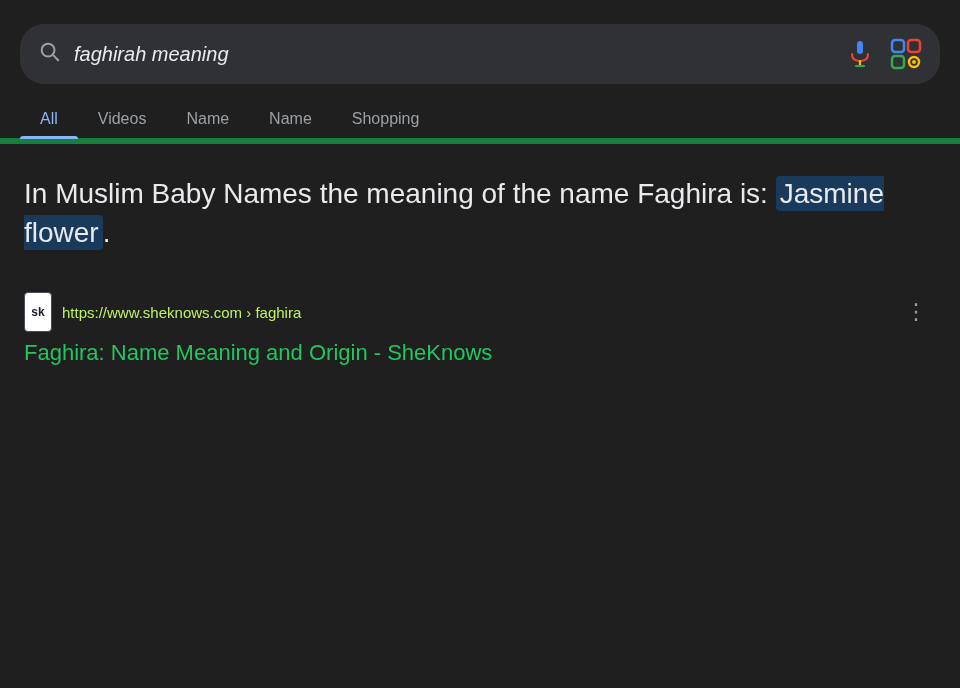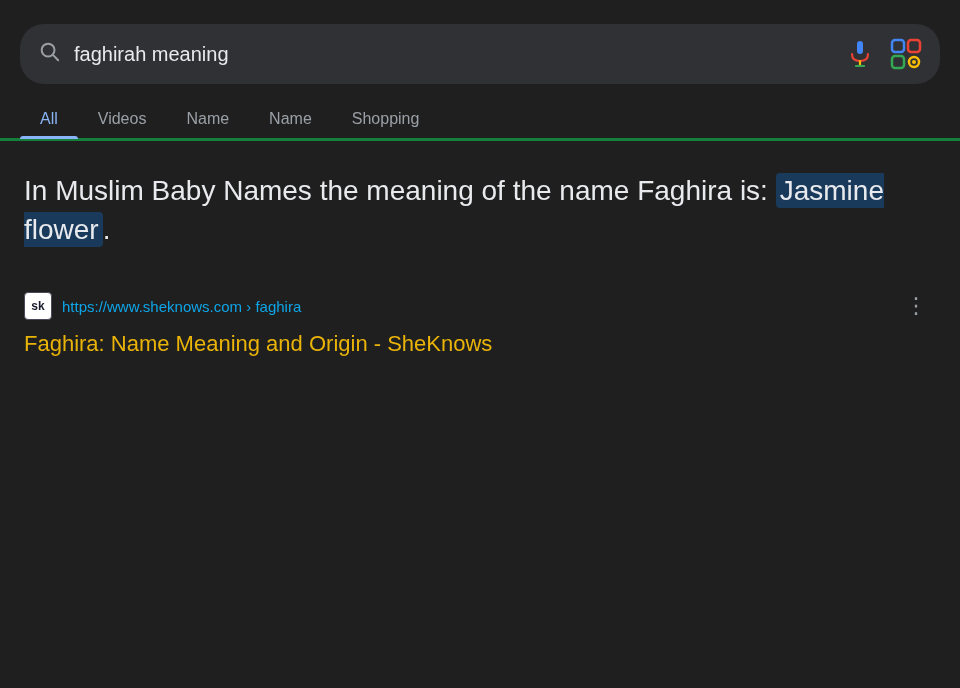--- a/index.html
+++ b/index.html
@@ -38,20 +38,21 @@
     }
 
     .search-input-text {
       flex: 1;
       color: #e8eaed;
       font-size: 20px;
       background: transparent;
       border: none;
       outline: none;
       cursor: text;
+      font-style: italic;
     }
 
     .search-icons-right {
       display: flex;
       align-items: center;
       gap: 14px;
       flex-shrink: 0;
     }
 
     
@@ -65,21 +66,21 @@
       width: 32px;
       height: 32px;
     }
 
     
     .search-tabs {
       display: flex;
       align-items: center;
       gap: 0;
       padding: 0 20px;
-      border-bottom: 3px solid #15803d;
+      border-bottom: 6px solid #15803d;
     }
 
     .tab {
       padding: 10px 20px;
       font-size: 16px;
       color: #9aa0a6;
       cursor: pointer;
       position: relative;
       white-space: nowrap;
     }
@@ -126,50 +127,50 @@
 
     .result-source {
       display: flex;
       align-items: center;
       gap: 10px;
       margin-bottom: 6px;
     }
 
     .result-favicon {
       width: 28px;
-      height: 28px;
+      height: 40px;
       background-color: #fff;
       border-radius: 4px;
       display: flex;
       align-items: center;
       justify-content: center;
       font-size: 12px;
       font-weight: bold;
       color: #1a1a2e;
       flex-shrink: 0;
       border: 1px solid #4a4a5a;
     }
 
     .result-url {
-      color: #0ea5e9;
+      color: #bef264;
       font-size: 15px;
       flex: 1;
     }
 
     .result-menu {
       color: #9aa0a6;
       font-size: 22px;
       cursor: pointer;
       padding: 4px 8px;
       letter-spacing: 1px;
     }
 
     .result-title {
       font-size: 22px;
-      color: #eab308;
+      color: #22c55e;
       line-height: 1.4;
       cursor: pointer;
     }
   </style>
 </head>
 <body>
 
 <div class="search-bar-container">
   <div class="search-bar">
     <span class="search-icon-wrap">

